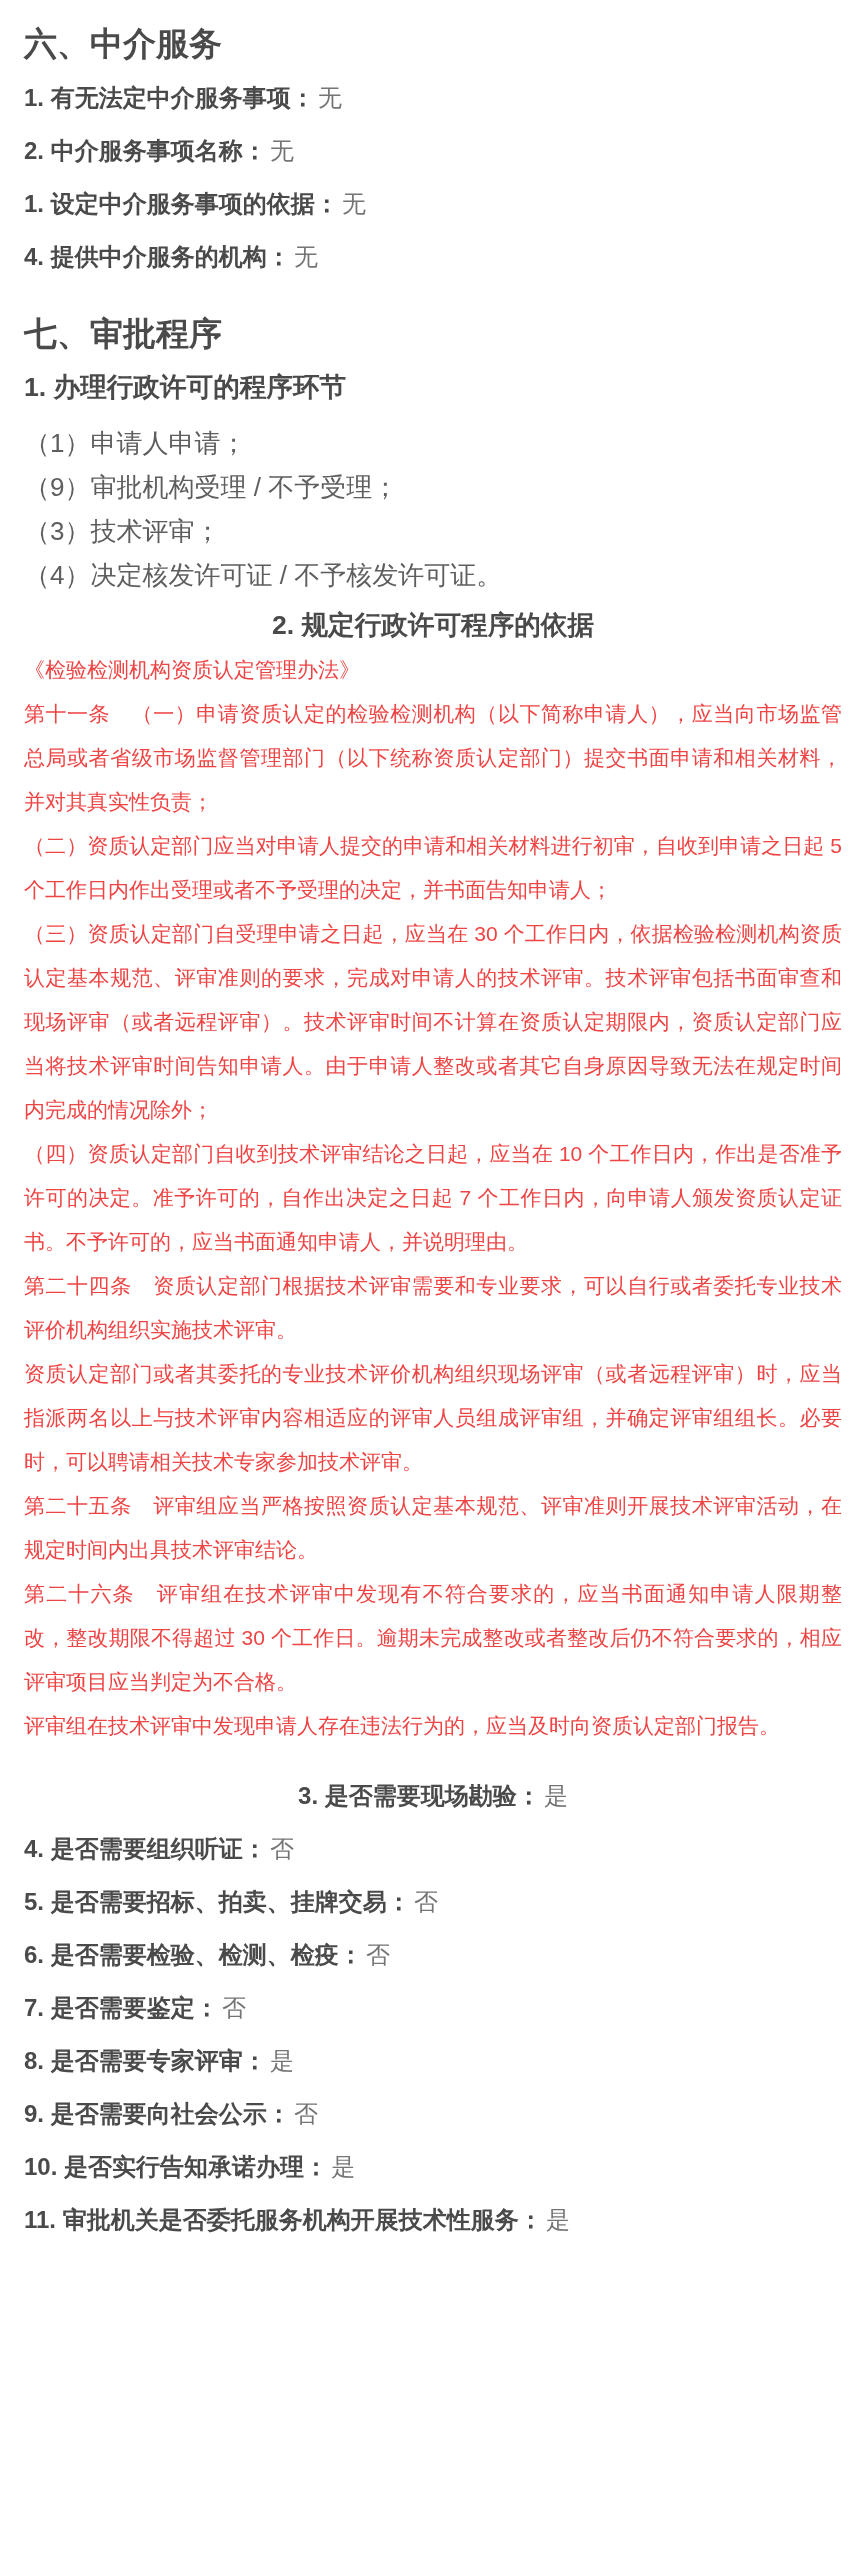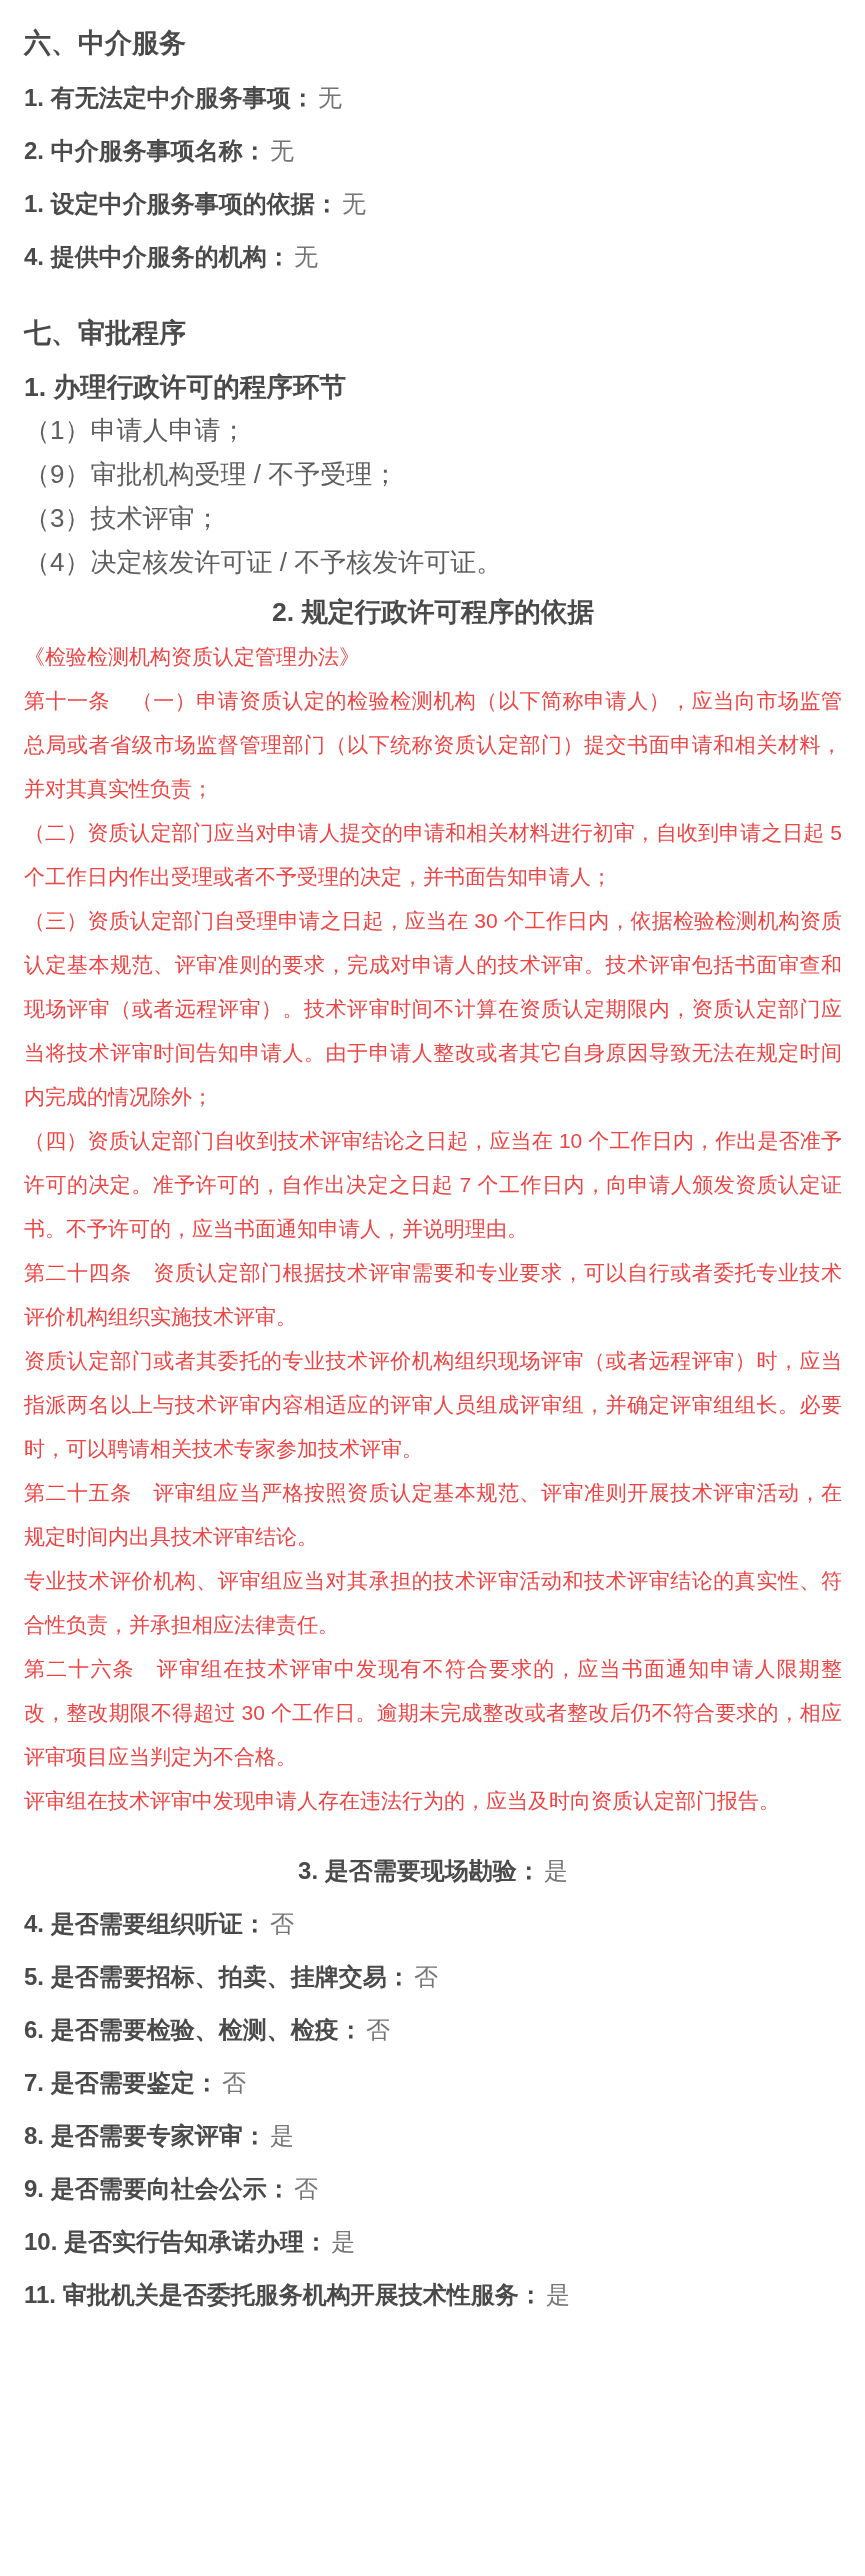--- a/index.html
+++ b/index.html
@@ -4,21 +4,21 @@
 <style>
   html, body { margin: 0; padding: 0; background: #ffffff; }
   body { width: 866px; }
   .doc {
     box-sizing: border-box;
     width: 866px;
     padding: 24px 24px 40px 24px;
     font-family: "Liberation Sans", "DejaVu Sans", sans-serif;
   }
   .section-heading {
-    font-size: 27px;
+    font-size: 33px;
     line-height: 39px;
     font-weight: 700;
     color: #4a4a4a;
     margin: 0;
   }
   .section-heading.gap-top { margin-top: 39px; }
   .qa {
     margin-top: 16px;
     font-size: 24px;
     line-height: 37px;
@@ -28,21 +28,21 @@
   .qa-label { font-weight: 700; color: #4a4a4a; }
   .qa-value { font-weight: 400; color: #757575; margin-left: 3.2px; }
   .subheading {
     margin-top: 16px;
     font-size: 26.6px;
     line-height: 37px;
     font-weight: 700;
     color: #4a4a4a;
   }
   .subheading.gap-small { margin-top: 9.7px; text-align: center; }
-  .steps { margin-top: 2px; }
+  .steps { margin-top: 15px; }
   .step {
     font-size: 26px;
     line-height: 44px;
     font-weight: 400;
     color: #5e5e5e;
   }
   .paras { margin-top: 4.8px; }
   .paras p {
     margin: 0;
     font-size: 21px;
@@ -89,21 +89,20 @@
 
   <div class="paras">
     <p>《检验检测机构资质认定管理办法》</p>
     <p>第十一条　（一）申请资质认定的检验检测机构（以下简称申请人），应当向市场监管总局或者省级市场监督管理部门（以下统称资质认定部门）提交书面申请和相关材料，并对其真实性负责；</p>
     <p>（二）资质认定部门应当对申请人提交的申请和相关材料进行初审，自收到申请之日起 5 个工作日内作出受理或者不予受理的决定，并书面告知申请人；</p>
     <p>（三）资质认定部门自受理申请之日起，应当在 30 个工作日内，依据检验检测机构资质认定基本规范、评审准则的要求，完成对申请人的技术评审。技术评审包括书面审查和现场评审（或者远程评审）。技术评审时间不计算在资质认定期限内，资质认定部门应当将技术评审时间告知申请人。由于申请人整改或者其它自身原因导致无法在规定时间内完成的情况除外；</p>
     <p>（四）资质认定部门自收到技术评审结论之日起，应当在 10 个工作日内，作出是否准予许可的决定。准予许可的，自作出决定之日起 7 个工作日内，向申请人颁发资质认定证书。不予许可的，应当书面通知申请人，并说明理由。</p>
     <p>第二十四条　资质认定部门根据技术评审需要和专业要求，可以自行或者委托专业技术评价机构组织实施技术评审。</p>
     <p>资质认定部门或者其委托的专业技术评价机构组织现场评审（或者远程评审）时，应当指派两名以上与技术评审内容相适应的评审人员组成评审组，并确定评审组组长。必要时，可以聘请相关技术专家参加技术评审。</p>
     <p>第二十五条　评审组应当严格按照资质认定基本规范、评审准则开展技术评审活动，在规定时间内出具技术评审结论。</p>
-    <p>专业技术评价机构、评审组应当对其承担的技术评审活动和技术评审结论的真实性、符合性负责，并承担相应法律责任。</p>
     <p>第二十六条　评审组在技术评审中发现有不符合要求的，应当书面通知申请人限期整改，整改期限不得超过 30 个工作日。逾期未完成整改或者整改后仍不符合要求的，相应评审项目应当判定为不合格。</p>
     <p>评审组在技术评审中发现申请人存在违法行为的，应当及时向资质认定部门报告。</p>
   </div>
 
   <div class="qa first-after-paras">
     <span class="qa-label">3. 是否需要现场勘验：</span><span class="qa-value">是</span>
   </div>
   <div class="qa">
     <span class="qa-label">4. 是否需要组织听证：</span><span class="qa-value">否</span>
   </div>

